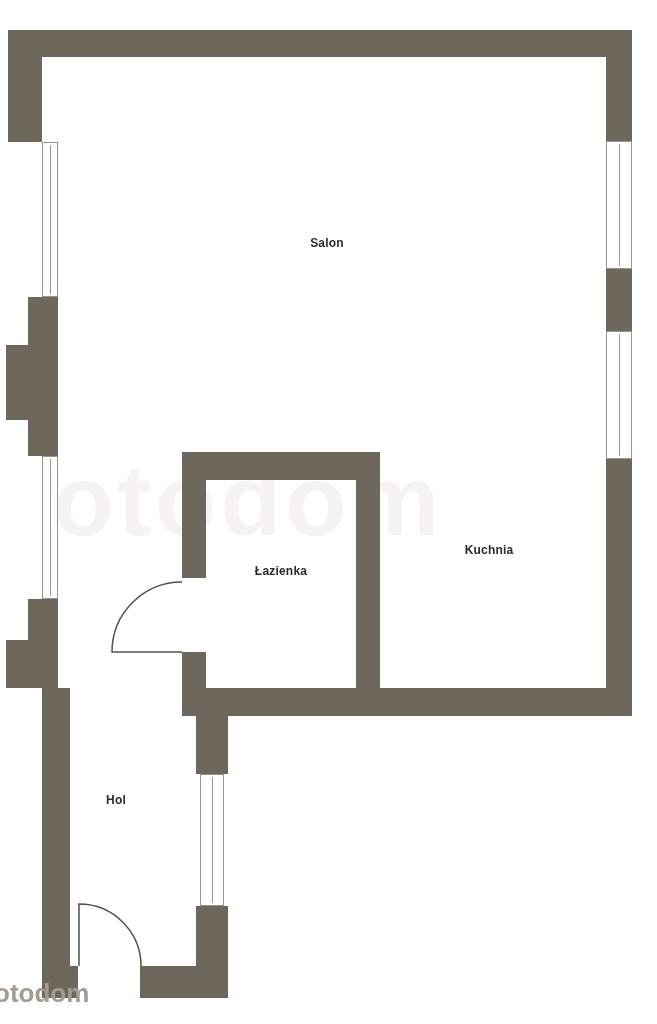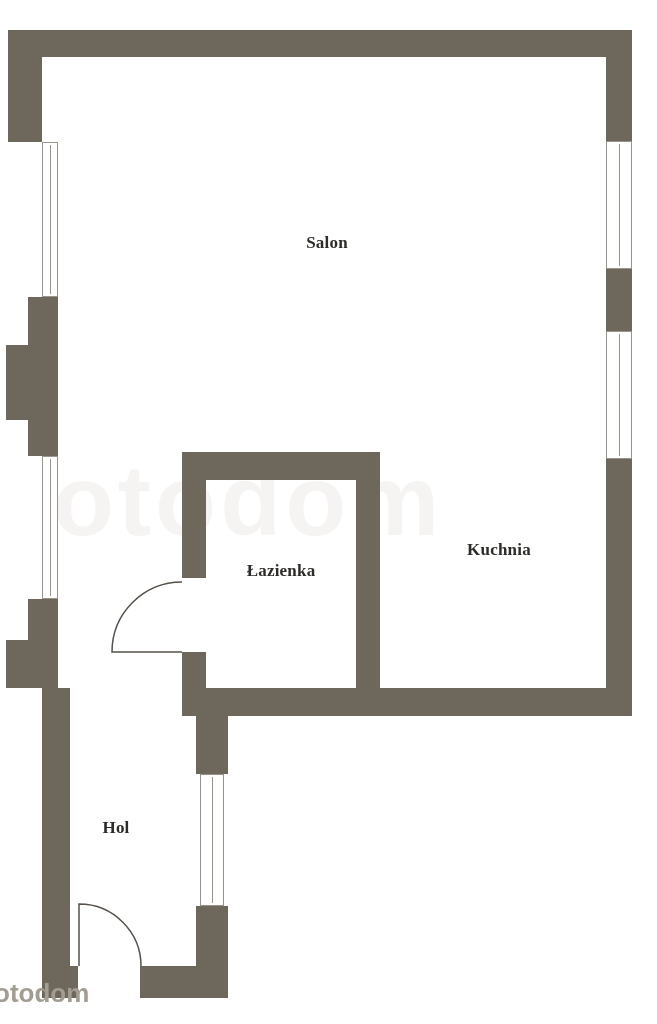--- a/index.html
+++ b/index.html
@@ -15,22 +15,22 @@
     border:1px solid var(--window-frame,#9a948a);
     box-sizing:border-box;
   }
   .window .pane {
     position:absolute; top:2px; bottom:2px; left:50%; width:1px;
     margin-left:-0.5px; background:var(--window-frame,#9a948a);
   }
   .door-svg { position:absolute; left:0; top:0; }
   .room-label {
     position:absolute; transform:translate(-50%,-50%);
-    font-weight:bold; font-size:17px; color:var(--label-text,#2e2c28);
-    letter-spacing:0.2px; white-space:nowrap;font-family:Liberation Serif, serif;
+    font-weight:bold; font-size:12px; color:var(--label-text,#2e2c28);
+    letter-spacing:0.2px; white-space:nowrap;
   }
   .wm-center {
     position:absolute; left:248px; top:500px; transform:translate(-50%,-50%);
     font-size:100px; font-weight:bold; letter-spacing:4px;
     color:rgba(110,103,92,0.07); white-space:nowrap; user-select:none;
   }
   .wm-corner {
     position:absolute; left:-6px; top:978px; width:96px; overflow:hidden;
     font-size:26px; font-weight:bold; color:#a29c91; white-space:nowrap;
     user-select:none;
@@ -84,19 +84,19 @@
   <div class="window" style="left:200px; top:774px; width:24px; height:132px;">
       <div class="pane"></div>
     </div>
 
   <svg class="door-svg" width="657" height="1024" viewBox="0 0 657 1024">
     <path d="M 182 652 L 112 652 A 70 70 0 0 1 182 582" fill="none" stroke="#55504a" stroke-width="1.5"></path>
     <path d="M 79 966 L 79 904 A 62 62 0 0 1 141 966" fill="none" stroke="#55504a" stroke-width="1.5"></path>
   </svg>
 
   <div class="room-label" style="left:327px; top:243px;">Salon</div>
-  <div class="room-label" style="left:499px; top:550px;">Kuchnia</div>
+  <div class="room-label" style="left:489px; top:550px;">Kuchnia</div>
   <div class="room-label" style="left:281px; top:571px;text-align:center;">Łazienka</div>
-  <div class="room-label" style="left:116px; top:828px;">Hol</div>
+  <div class="room-label" style="left:116px; top:800px;">Hol</div>
 
   <div class="wm-corner">otodom</div>
 
 </div>
 
 </body></html>

